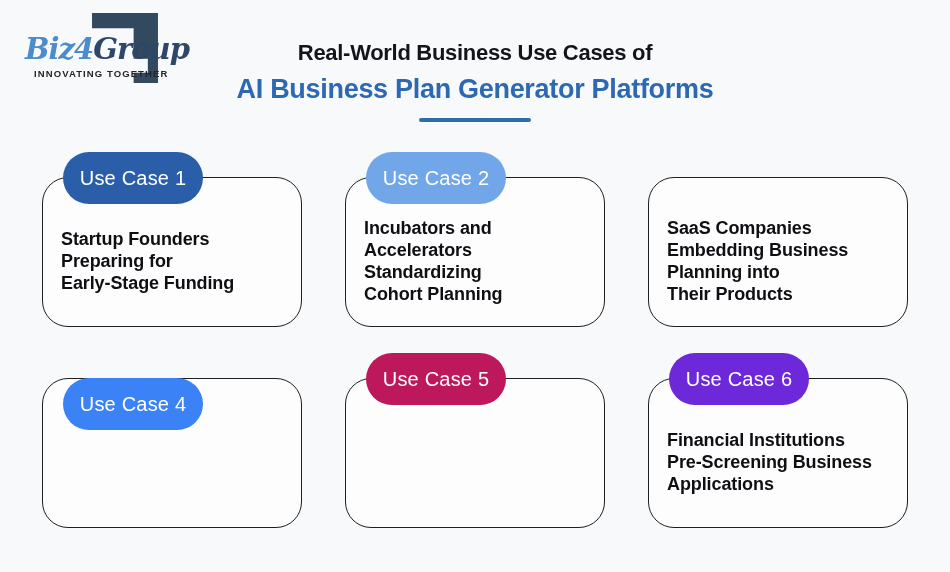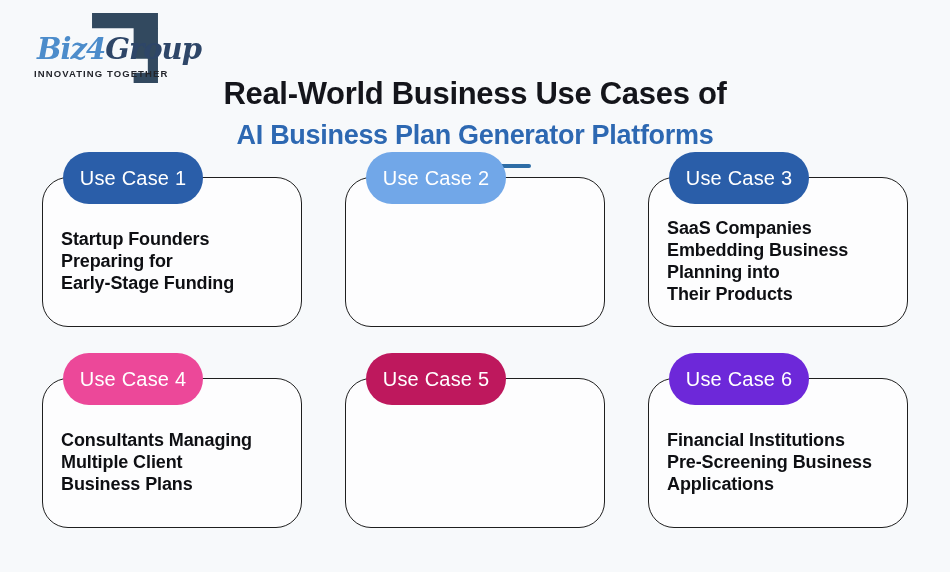--- a/index.html
+++ b/index.html
@@ -9,33 +9,33 @@
     background:#f7f9fb;
     position:relative;
     overflow:hidden;
   }
   .canvas { position:absolute; inset:0; }
 
   
   .logo { position:absolute; left:25px; top:10px; width:160px; height:88px; }
   .logo-bracket { position:absolute; left:67px; top:3px; width:66px; height:70px; }
   .brand {
-    position:absolute; left:12px; top:22px; width:160px;
+    position:absolute; left:0; top:22px; width:160px;
     font-family:"DejaVu Serif", serif; font-style:italic; font-weight:700;
     font-size:29px; letter-spacing:-1px; white-space:nowrap;
   }
   .tagline {
     position:absolute; left:9px; top:58px;
     font-size:9.5px; font-weight:700; letter-spacing:1.1px; color:#23252b;
     white-space:nowrap;
   }
 
   
   .title-block { position:absolute; left:0; right:0; top:40px; text-align:center; }
-  .title-1 { font-size:31px; font-weight:600; color:#14151b; letter-spacing:-0.3px;margin-top:36px; }
+  .title-1 { font-size:22px; font-weight:600; color:#14151b; letter-spacing:-0.3px; }
   .title-2 { font-size:27px; font-weight:700; letter-spacing:-0.3px; margin-top:8px; }
   .title-underline { width:112px; height:4px; border-radius:2px; margin:13px auto 0; }
 
   
   .card {
     position:absolute; width:260px; height:150px;
     background:#fdfdfe; border:1.2px solid #1f1f1f; border-radius:26px;
   }
   .pill {
     position:absolute; top:-26px; left:20px; width:140px; height:52px;
@@ -84,39 +84,39 @@
     <div class="pill" style="background: rgb(42, 94, 169);">Use Case 1</div>
     <div class="card-body">
       <div class="card-text">Startup Founders
 Preparing for
 Early-Stage Funding</div>
     </div>
   </div>
 
   <div class="card pos-2">
     <div class="pill" style="background: rgb(113, 167, 232);">Use Case 2</div>
+    <div class="card-body">
+      <div class="card-text">Incubators and
+Accelerators
+Standardizing
+Cohort Planning</div>
+    </div>
   </div>
 
   <div class="card pos-3">
-    <div class="pill" style="background: rgb(42, 94, 169);">Use Case 3</div>
     <div class="card-body">
       <div class="card-text">SaaS Companies
 Embedding Business
 Planning into
 Their Products</div>
     </div>
   </div>
 
   <div class="card pos-4">
-    <div class="pill" style="background: #ec4899;">Use Case 4</div>
-    <div class="card-body">
-      <div class="card-text">Consultants Managing
-Multiple Client
-Business Plans</div>
-    </div>
+    <div class="pill" style="background: #3b82f6; margin-top: 25px;">Use Case 4</div>
   </div>
 
   <div class="card pos-5">
     <div class="pill" style="background: #be185d;">Use Case 5</div>
   </div>
 
   <div class="card pos-6">
     <div class="pill" style="background: #6d28d9;">Use Case 6</div>
     <div class="card-body">
       <div class="card-text">Financial Institutions

